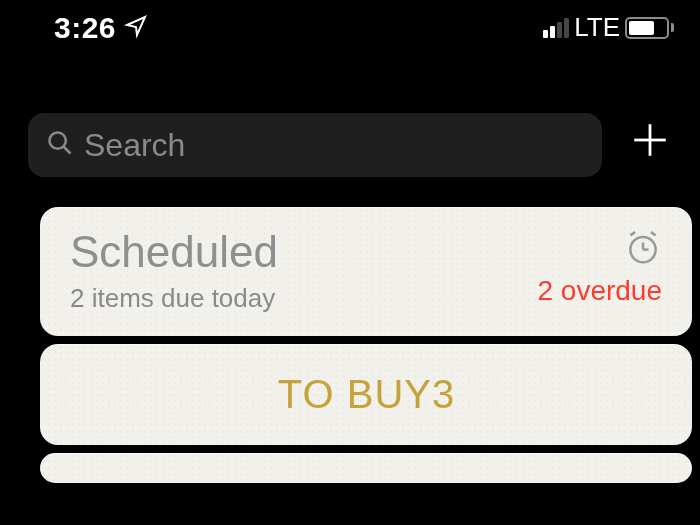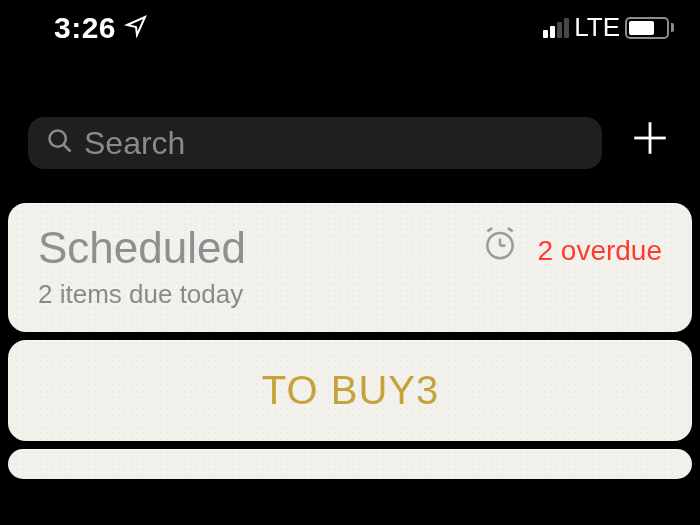--- a/index.html
+++ b/index.html
@@ -90,21 +90,21 @@
   
   .search-row {
     display: flex;
     align-items: center;
     padding: 0 20px 0 28px;
     margin-top: 58px;
     gap: 18px;
   }
   .search-field {
     flex: 1;
-    height: 52px;
+    height: 64px;
     border-radius: 16px;
     background: rgba(255,255,255,0.12);
     display: flex;
     align-items: center;
     padding: 0 18px;
     gap: 10px;
   }
   .search-placeholder {
     color: #8a8a8e;
     font-size: 32px;
@@ -118,20 +118,21 @@
     justify-content: center;
     color: #fff;
     font-size: 44px;
   }
   
   .lists-area {
     margin-top: 30px;
     padding: 0 4px;
     flex: 1;
     overflow: hidden;
+    margin-left: 32px;
   }
   .card {
     background: #f2f1ec;
     border-radius: 18px;
     margin: 0 4px 8px 4px;
     box-shadow: 0 1px 2px rgba(0,0,0,0.15), inset 0 1px 0 rgba(255,255,255,0.6);
     padding: 22px 30px;
     position: relative;
     background-image:
       radial-gradient(rgba(0,0,0,0.025) 1px, transparent 1px),
@@ -156,22 +157,22 @@
     color: #8a8a8e;
   }
   .overdue {
     font-size: 28px;
     color: #ff3b30;
     align-self: flex-end;
     margin-top: 4px;
   }
   .sched-right {
     display: flex;
+    flex-direction: column;
     align-items: flex-end;
-    gap: 18px;
   }
   .list-row {
     display: flex;
     justify-content: center;
     align-items: center;
     padding: 28px 30px;
   }
   .list-name {
     font-size: 40px;
     font-weight: 400;

